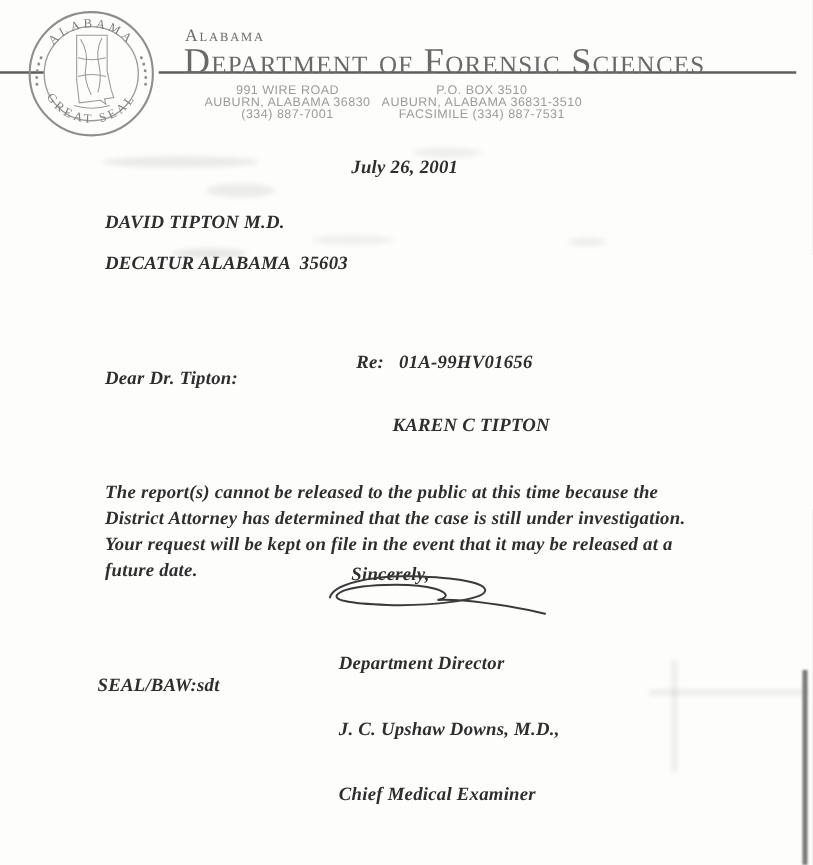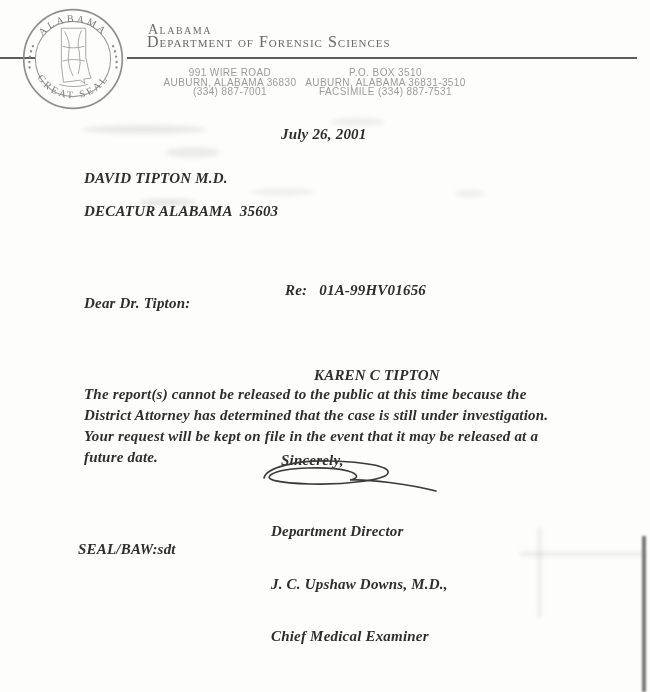--- a/index.html
+++ b/index.html
@@ -16,21 +16,21 @@
   .rule{position:absolute;top:57px;height:2px;background:#5d5d5d;}
   .rule.left{left:0;width:35px;}
   .rule.right{left:127px;width:510px;}
   .org-state{
     position:absolute;left:148px;top:22px;
     font-variant:small-caps;font-size:14px;letter-spacing:1.5px;
     color:#6b6b6b;
   }
   .org-name{
     position:absolute;left:147px;top:33px;
-    font-variant:small-caps;font-size:16px;letter-spacing:1px;
+    font-variant:small-caps;font-size:29px;letter-spacing:1px;
     color:#696969;
   }
   .addr{
     position:absolute;top:68px;
     font-family:Liberation Sans, sans-serif;
     font-size:10px;line-height:9.5px;letter-spacing:.4px;
     color:#9b9b9b;text-align:center;white-space:pre-line;
   }
   .addr.left{left:150px;width:160px;}
   .addr.right{left:298px;width:175px;}
@@ -38,21 +38,21 @@
   .ital{
     font-style:italic;font-weight:bold;
     font-size:15px;color:#2e2e2e;letter-spacing:.2px;
     white-space:pre-wrap;
   }
   .date{position:absolute;left:281px;top:126px;}
   .recipient-name{position:absolute;left:84px;top:170px;}
   .recipient-city{position:absolute;left:84px;top:203px;font-style:italic;}
   .re-block{position:absolute;left:285px;top:248px;line-height:17px;}
   .re-line1{display:flex;gap:12px;}
-  .re-line2{padding-left:29px;margin-top:34px;}
+  .re-line2{padding-left:29px;}
   .salutation{position:absolute;left:84px;top:295px;}
   .para1{position:absolute;left:84px;top:322px;width:482px;line-height:21px;}
   .para2{position:absolute;left:84px;top:384px;width:492px;line-height:21px;}
   .closing{position:absolute;left:281px;top:452px;}
   .signature{position:absolute;left:250px;top:456px;width:200px;height:42px;}
   .signer{position:absolute;left:271px;top:488px;line-height:17.5px;}
   .initials{position:absolute;left:78px;top:541px;}
   
   .smudge{position:absolute;filter:blur(2px);border-radius:50%;}
   .s1{left:82px;top:125px;width:125px;height:9px;background:rgba(150,150,150,.18);}

